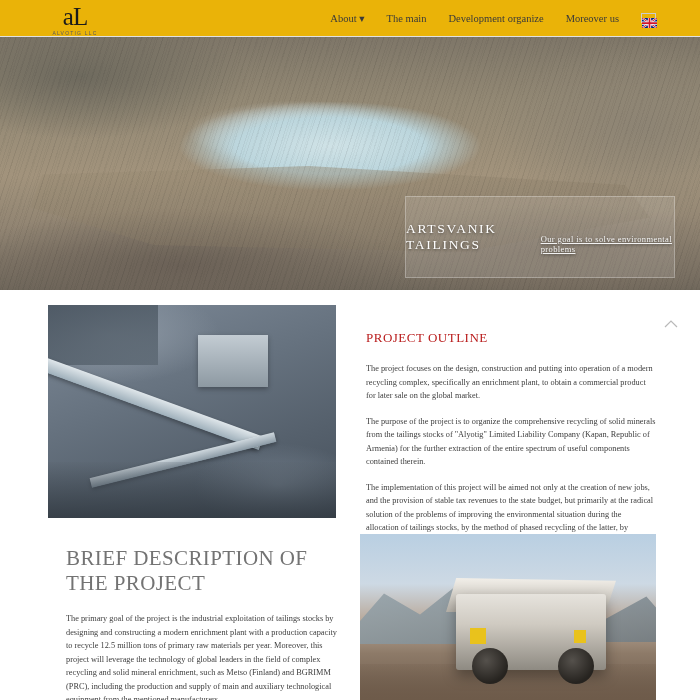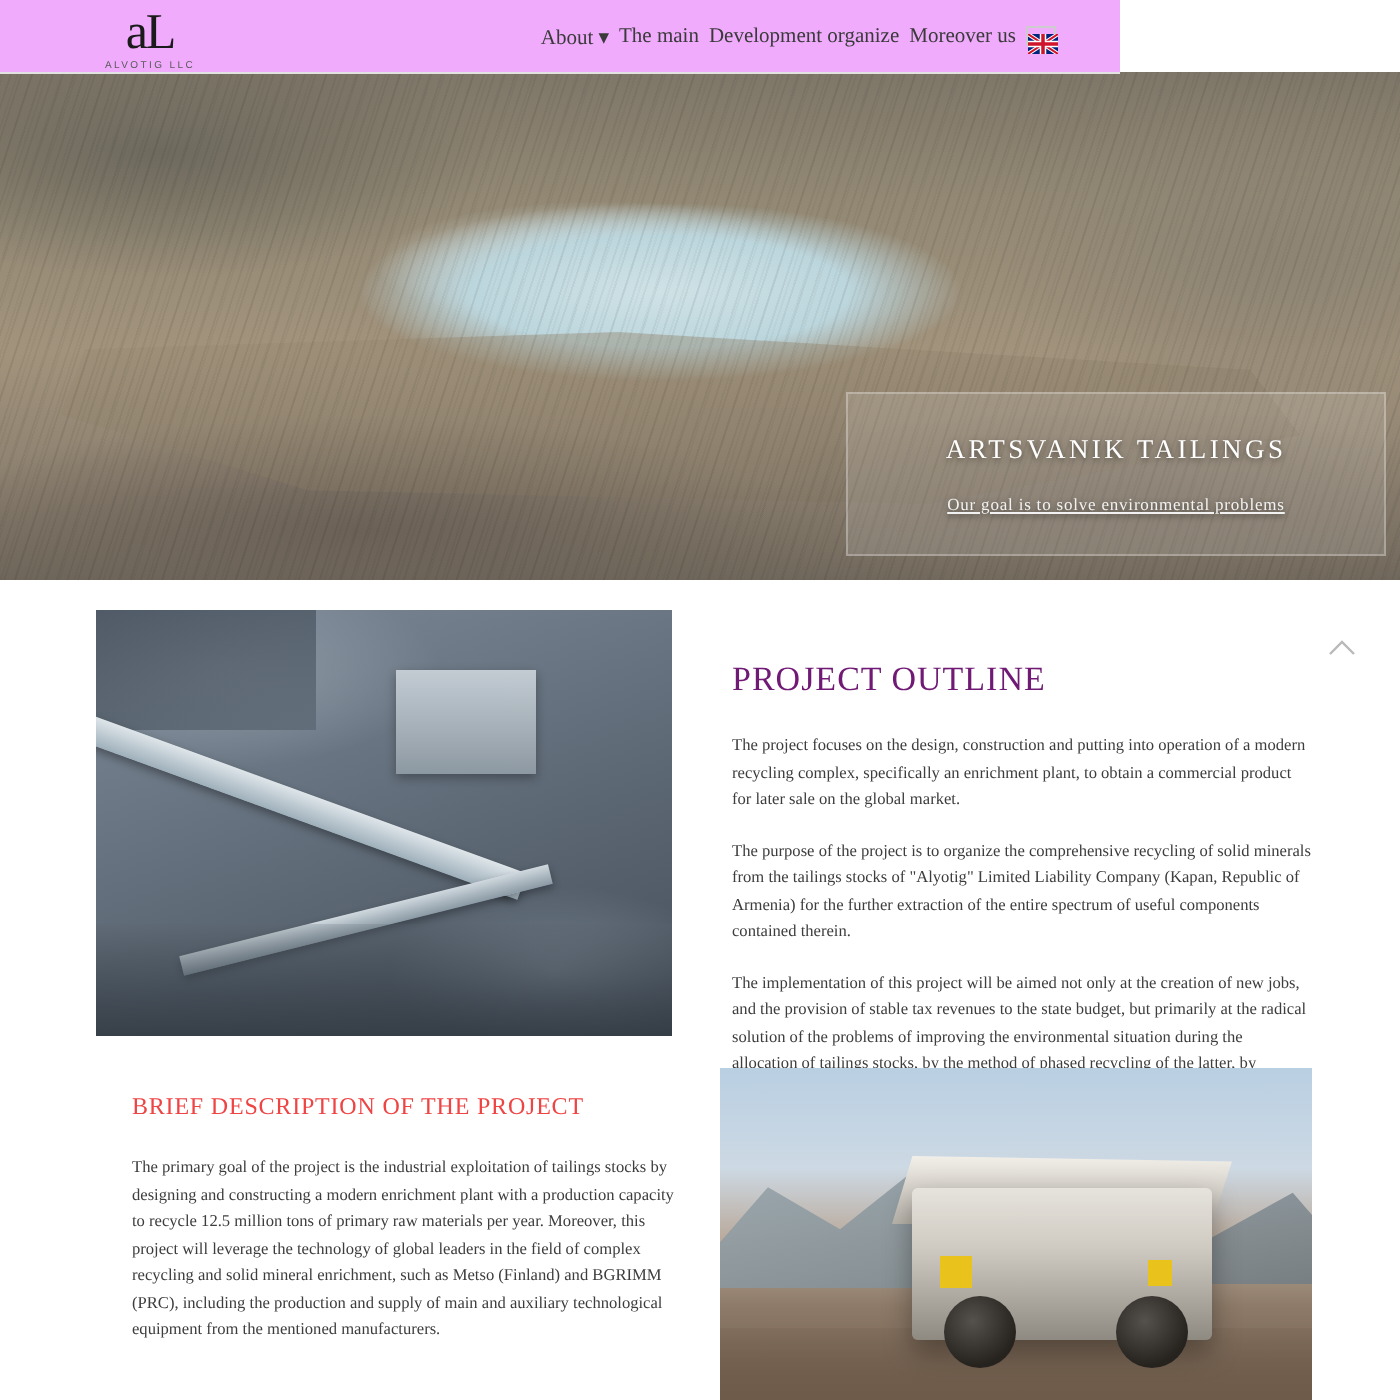--- a/index.html
+++ b/index.html
@@ -18,23 +18,23 @@
     position: relative;
     width: 700px;
     height: 700px;
     background: #ffffff;
   }
 
   
   .header {
     position: absolute;
     top: 0; left: 0;
-    width: 560px;
+    width: 700px;
     height: 36px;
-    background: #f0abfc;
+    background: #eab308;
     border-bottom: 1px solid #e2e2e2;
     display: flex;
     align-items: center;
     z-index: 30;
   }
   .logo {
     position: absolute;
     left: 44px;
     top: 0px;
     width: 62px;
@@ -54,26 +54,26 @@
   }
   .logo-sub {
     font-size: 5px;
     letter-spacing: 1.2px;
     color: #5a5a5a;
     margin-top: 1px;
     font-family: "Liberation Sans", sans-serif;
   }
   .nav {
     position: absolute;
-    right: 32px;
+    right: 44px;
     top: 0;
     height: 36px;
     display: flex;
     align-items: center;
-    gap: 5px;
+    gap: 22px;
   }
   .nav-item {
     font-family: "Liberation Serif", serif;
     font-size: 10.5px;
     color: #3a3a3a;
     white-space: nowrap;
     cursor: pointer;
   }
   .flag {
     width: 15px;
@@ -127,24 +127,23 @@
   }
   .hero-overlay-box {
     position: absolute;
     left: 405px;
     top: 160px;
     width: 268px;
     height: 80px;
     background: rgba(255,255,255,0.12);
     border: 1px solid rgba(255,255,255,0.28);
     display: flex;
-    flex-direction: column;
+    flex-direction: row;
     align-items: center;
     justify-content: center;
-    margin-left: 18px;
   }
   .hero-title {
     font-family: "Liberation Serif", serif;
     font-size: 13.5px;
     letter-spacing: 1.7px;
     color: #ffffff;
     text-shadow: 0 1px 3px rgba(0,0,0,.5);
   }
   .hero-sub {
     margin-top: 14px;
@@ -211,23 +210,23 @@
     background: linear-gradient(180deg, rgba(90,100,110,.2), rgba(50,58,66,.85));
   }
 
   .outline-col {
     position: absolute;
     left: 366px; top: 40px;
     width: 290px;
   }
   .sec-title {
     font-family: "Liberation Serif", serif;
-    font-size: 17px;
+    font-size: 13px;
     letter-spacing: .5px;
-    color: #701a75;
+    color: #b91c1c;
     margin: 0 0 16px 0;
     font-weight: 400;
   }
   .body-p {
     font-family: "Liberation Serif", serif;
     font-size: 8.3px;
     line-height: 13.5px;
     color: #3d3d3d;
     margin: 0 0 12px 0;
     text-align: left;
@@ -248,23 +247,23 @@
     width: 700px;
     height: 172px;
   }
   .brief-col {
     position: absolute;
     left: 66px; top: 18px;
     width: 276px;
   }
   .sec-title2 {
     font-family: "Liberation Serif", serif;
-    font-size: 12px;
+    font-size: 21px;
     letter-spacing: .4px;
-    color: #ef4444;
+    color: #737373;
     margin: 0 0 16px 0;
     font-weight: 400;
   }
   .photo-truck {
     position: absolute;
     left: 360px; top: 6px;
     width: 296px; height: 166px;
     overflow: hidden;
     background:
       linear-gradient(180deg, #b9cfe2 0%, #cdd9e4 30%, #b9a99a 52%, #8d7a68 72%, #6c5b4c 100%);

